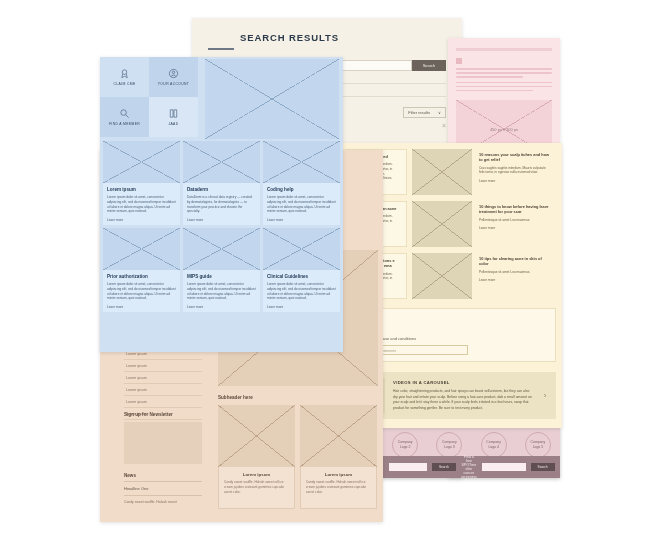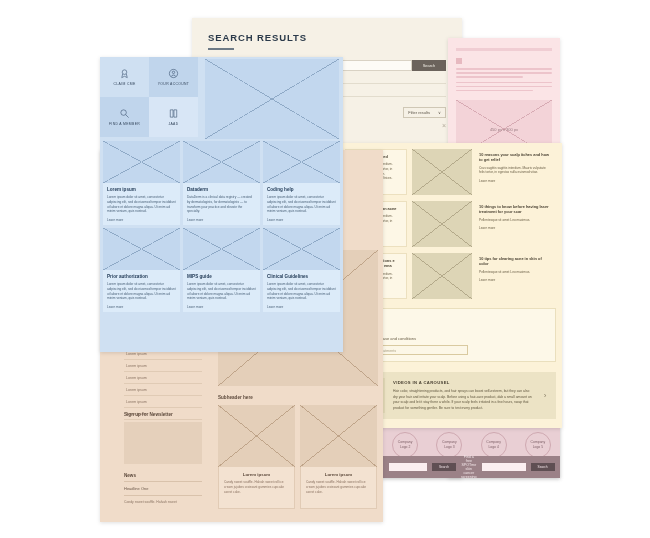--- a/index.html
+++ b/index.html
@@ -4,21 +4,21 @@
 <style>
   html,body{margin:0;padding:0;background:#ffffff;}
   body{width:650px;height:538px;overflow:hidden;font-family:"Liberation Sans",sans-serif;}
   #stage{position:relative;width:650px;height:538px;background:#fff;}
 
   .sheet{position:absolute;box-shadow:0 1px 4px rgba(0,0,0,.13);box-sizing:border-box;overflow:hidden;}
 
   
   #sheet-cream{left:192px;top:18px;width:270px;height:460px;background:#f6f1e6;}
   #sheet-cream .cm-pad{padding:14px 16px 0 16px;}
-  .cm-title{font-size:9.5px;font-weight:700;letter-spacing:.9px;color:#2b3a4a;}
+  .cm-title{font-size:9.5px;font-weight:700;letter-spacing:.9px;color:#2b3a4a;margin-left:32px;}
   .cm-rule{width:26px;height:2px;background:#6d7a86;margin:5px 0 10px 0;}
   .cm-searchrow{display:flex;height:11px;}
   .cm-input{flex:1;background:#fdfbf6;border:1px solid #d9d2c4;font-size:4px;color:#a39c8f;padding:0 3px;line-height:11px;box-sizing:border-box;}
   .cm-btn{width:34px;background:#6b635c;color:#f3efe7;font-size:4px;text-align:center;line-height:11px;}
   .cm-hr{height:1px;background:#e2dccd;margin:12px 0;}
   .cm-line{height:1px;background:#e2dccd;margin:10px 0;}
 
   
   #sheet-pink{left:448px;top:38px;width:112px;height:440px;background:#fbe4e6;}
   .pk-bar{height:3px;background:#f0cdd3;margin:10px 8px 0 8px;}

